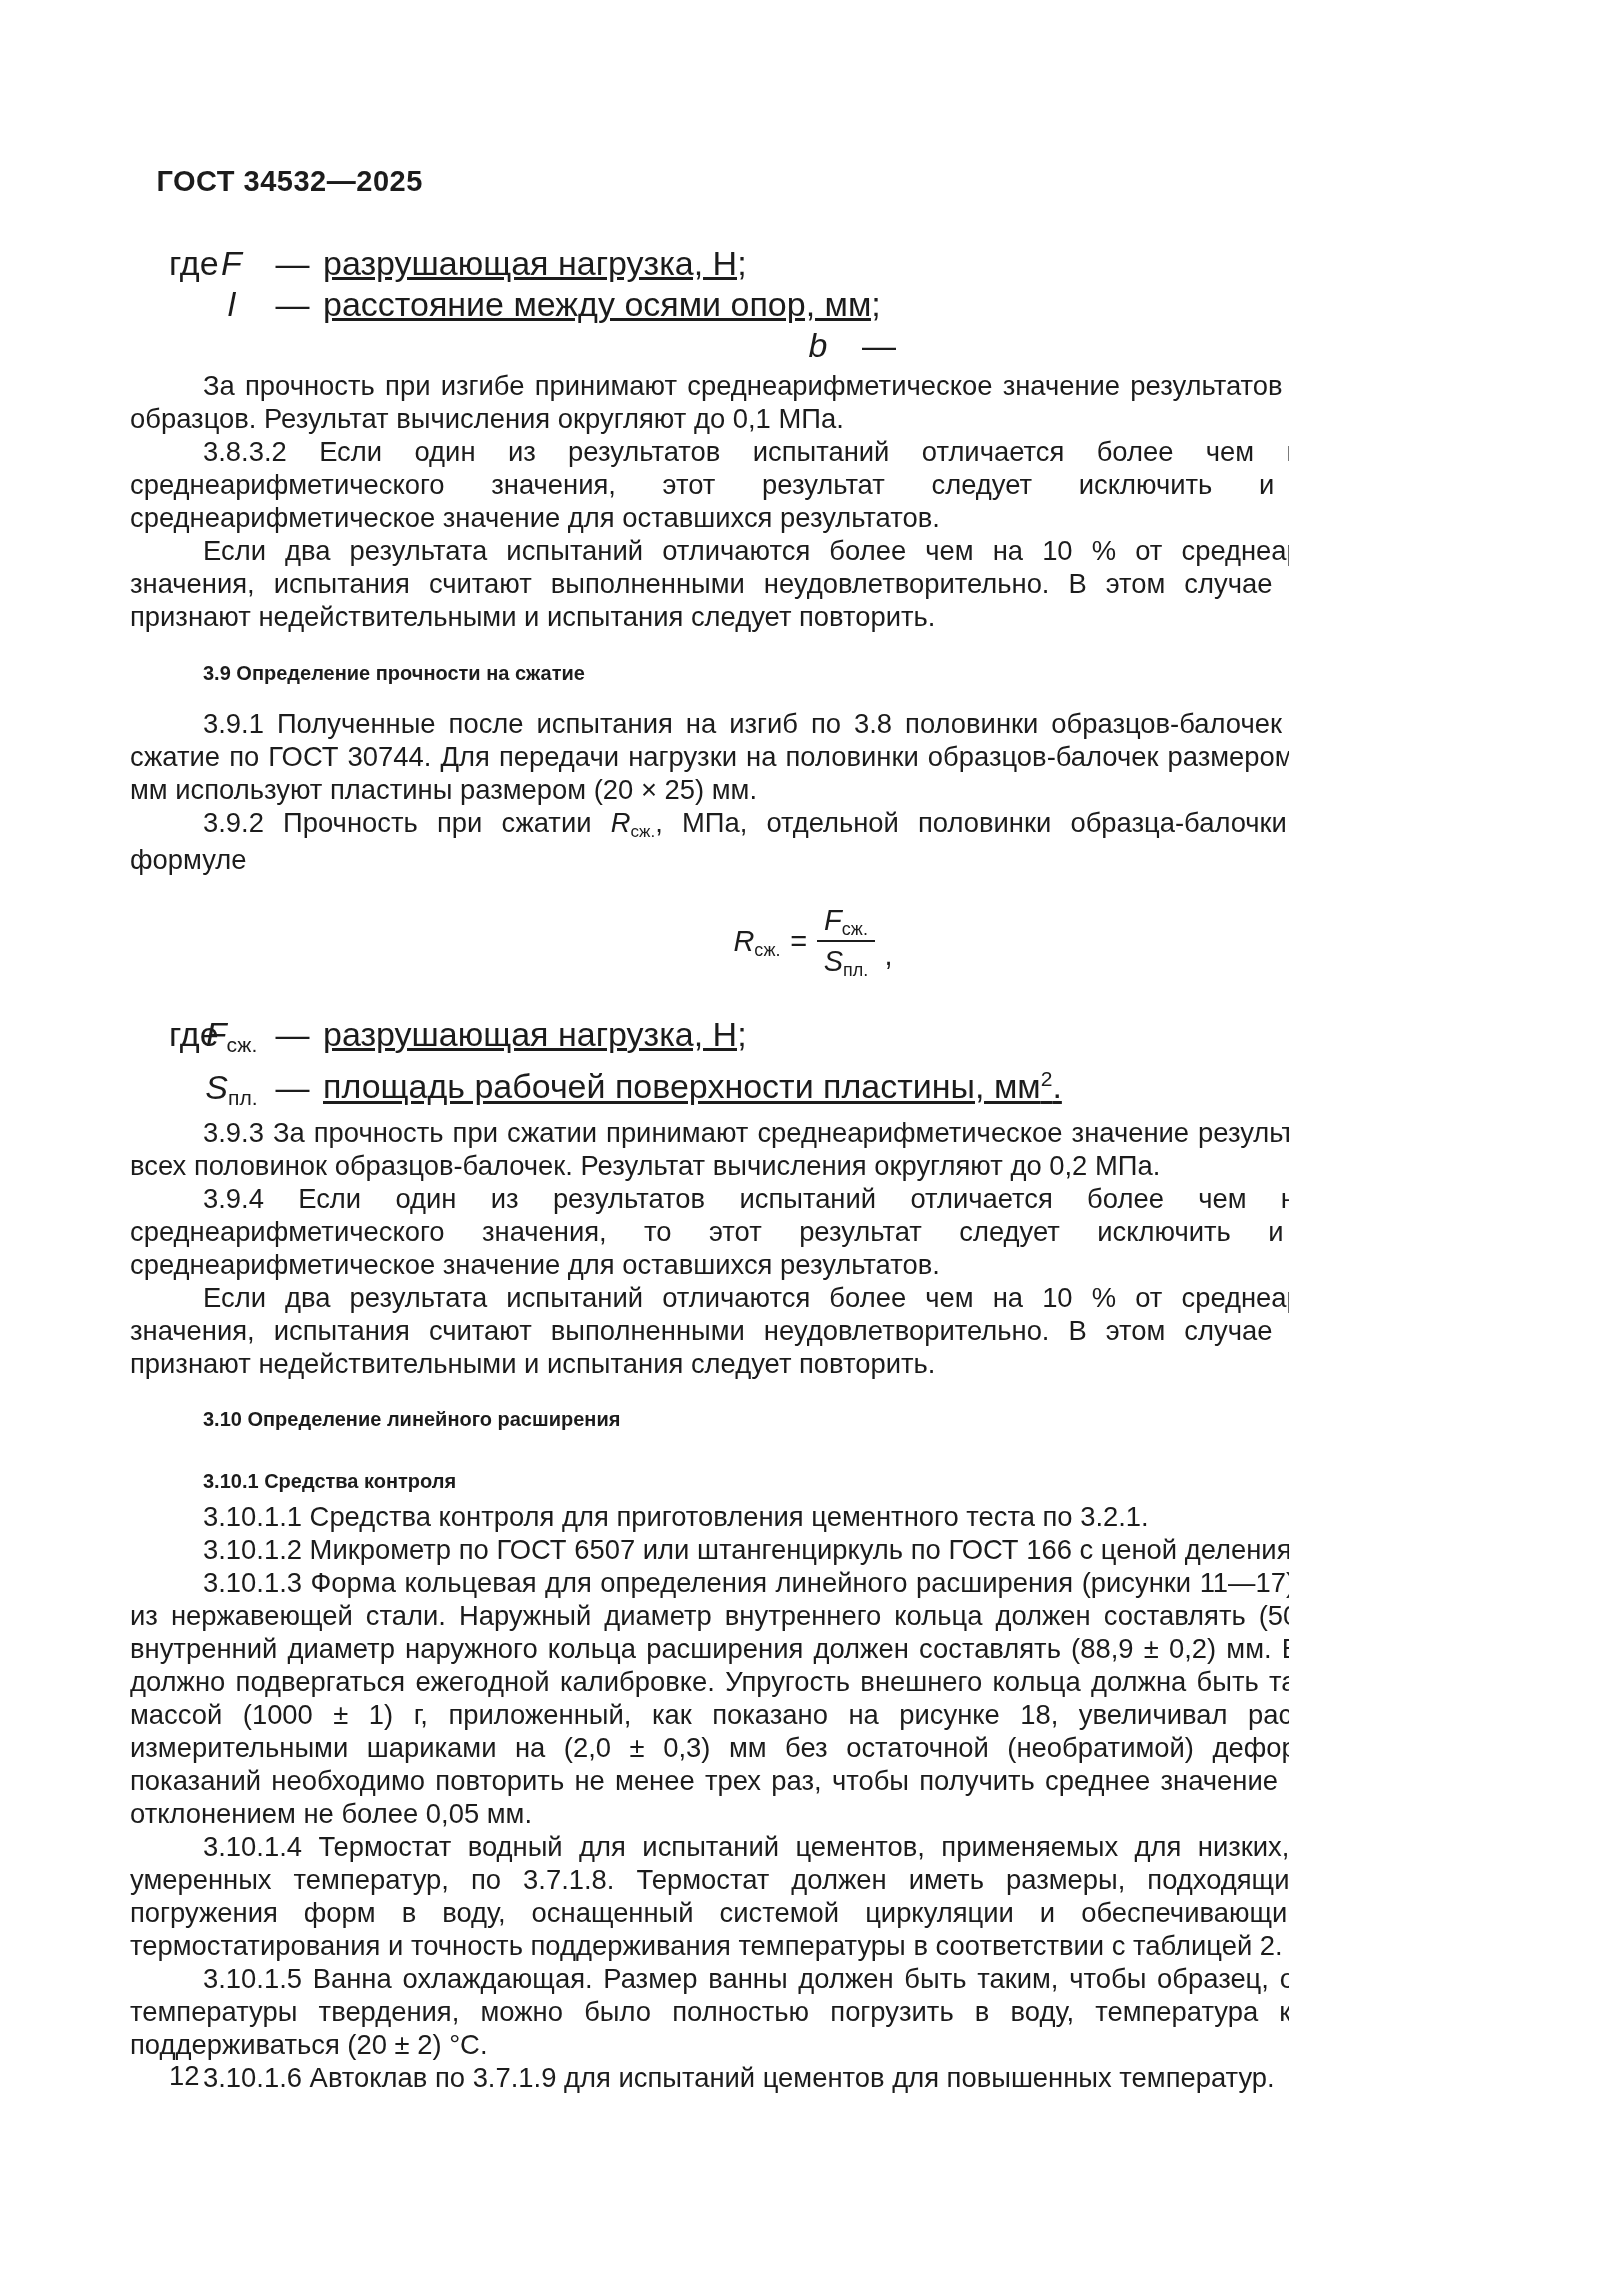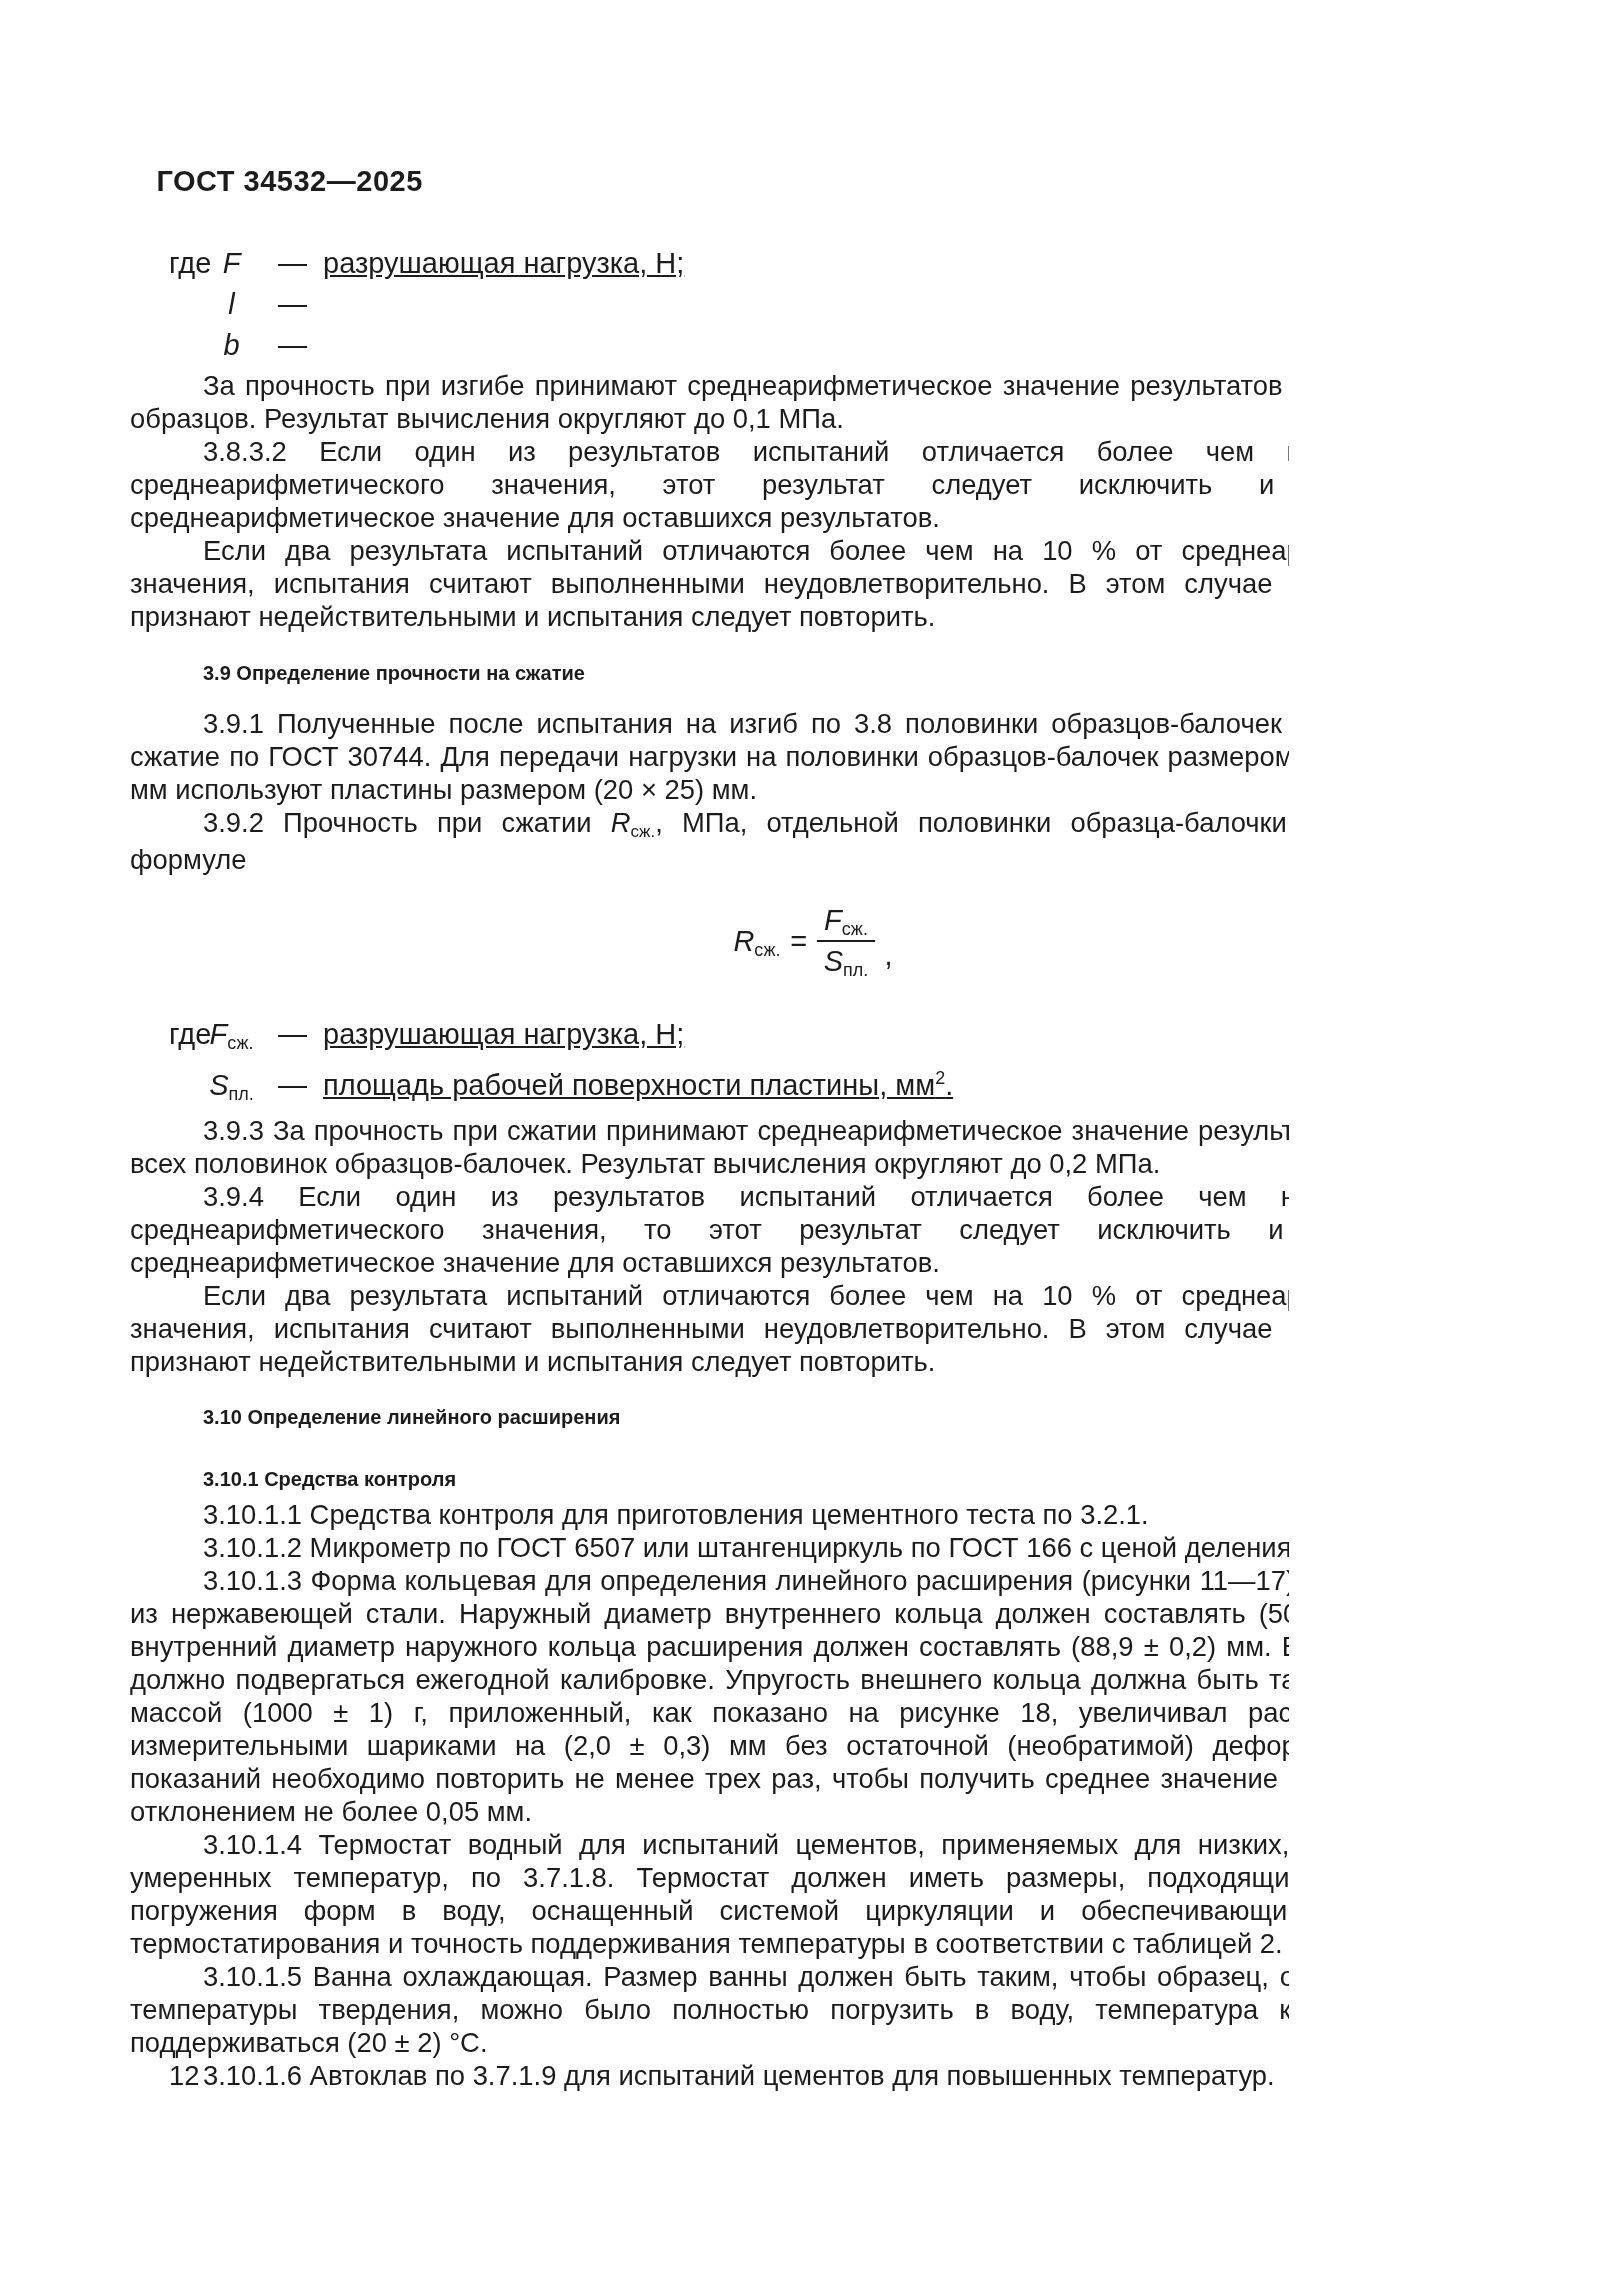--- a/index.html
+++ b/index.html
@@ -36,23 +36,24 @@
     line-height: 33px;
     font-weight: bold;
     text-indent: 73px;
     margin: 23.5px 0 17.6px 0;
   }
   .heading.sub { margin: 29px 0 2px 0; }
   .def-list { margin: 0 0 7.8px 0; }
   .def-row {
     display: flex;
     align-items: baseline;
-    font-size: 29px;
+    font-size: 34px;
     line-height: 33px;
     margin-bottom: 7.8px;
+    justify-content: center;
   }
   .def-intro { width: 71px; padding-left: 39px; box-sizing: border-box; flex: none; }
   .def-term  { width: 61px; text-align: center; flex: none; }
   .def-dash  { width: 61px; text-align: center; flex: none; }
   .def-desc  { flex: 1; text-decoration: underline; }
   i { font-style: italic; }
   sub {
     font-size: 0.62em;
     vertical-align: baseline;
     position: relative;
@@ -102,20 +103,21 @@
       <div class="def-row">
         <span class="def-intro">где</span>
         <span class="def-term"><i>F</i></span>
         <span class="def-dash">—</span>
         <span class="def-desc">разрушающая нагрузка, Н;</span>
       </div>
       <div class="def-row">
         <span class="def-intro"></span>
         <span class="def-term"><i>l</i></span>
         <span class="def-dash">—</span>
+        <span class="def-desc">расстояние между осями опор, мм;</span>
       </div>
       <div class="def-row">
         <span class="def-intro"></span>
         <span class="def-term"><i>b</i></span>
         <span class="def-dash">—</span>
       </div>
     </div>
 
     <p>За прочность при изгибе принимают среднеарифметическое значение результатов испытаний всех образцов. Результат вычисления округляют до 0,1 МПа.</p>
     <p>3.8.3.2 Если один из результатов испытаний отличается более чем на 10 % от среднеарифметического значения, этот результат следует исключить и рассчитывать среднеарифметическое значение для оставшихся результатов.</p>

